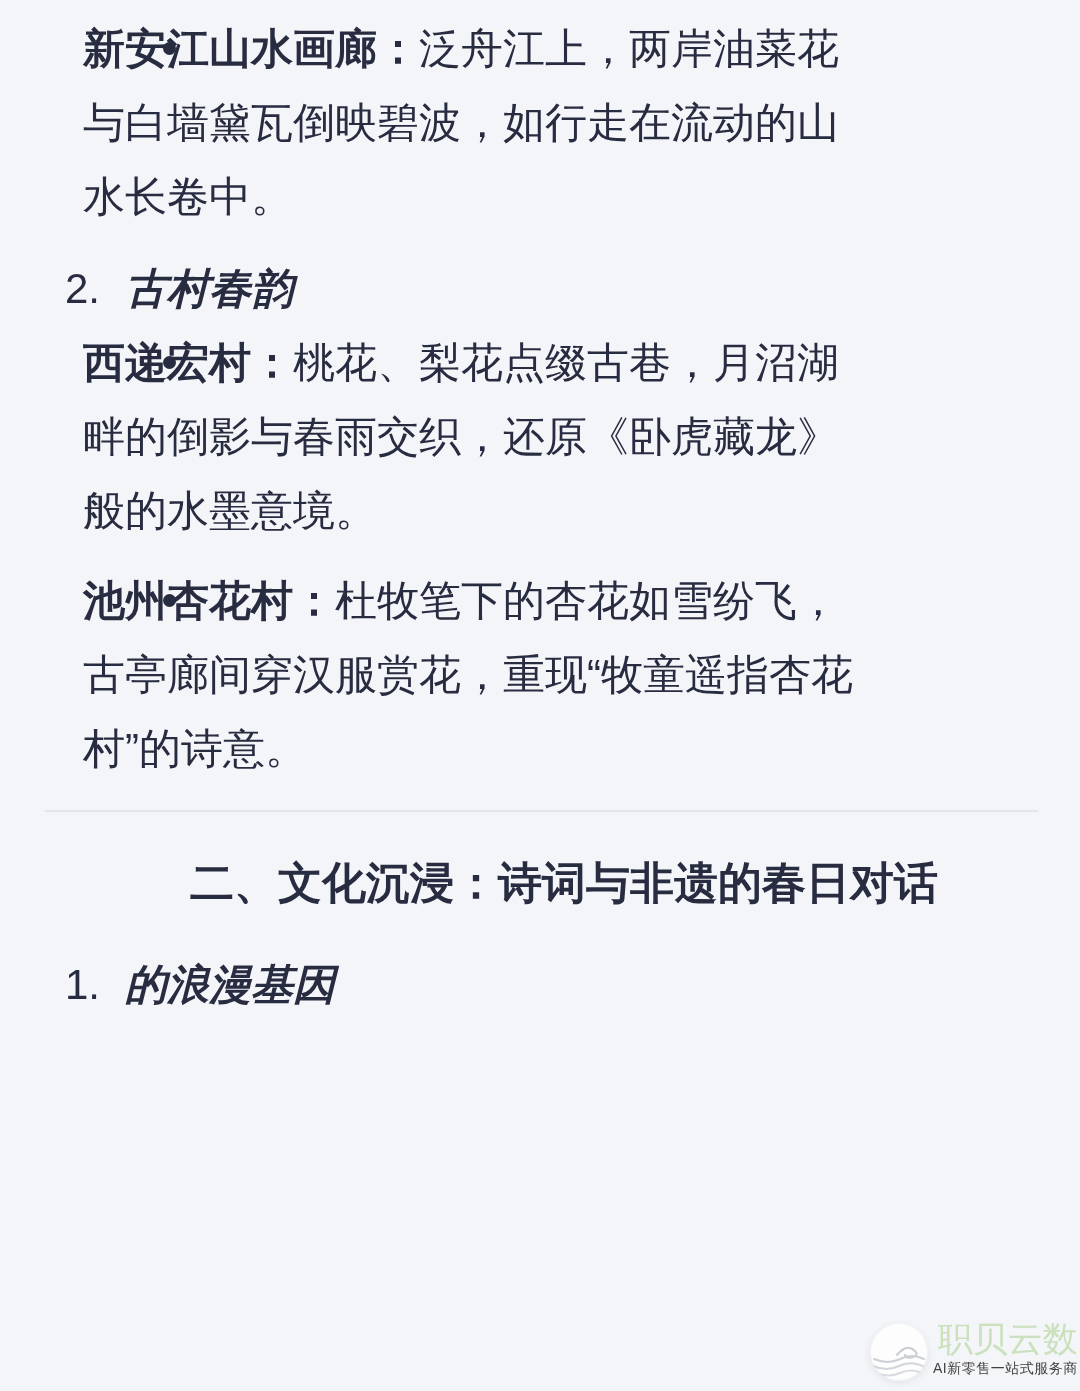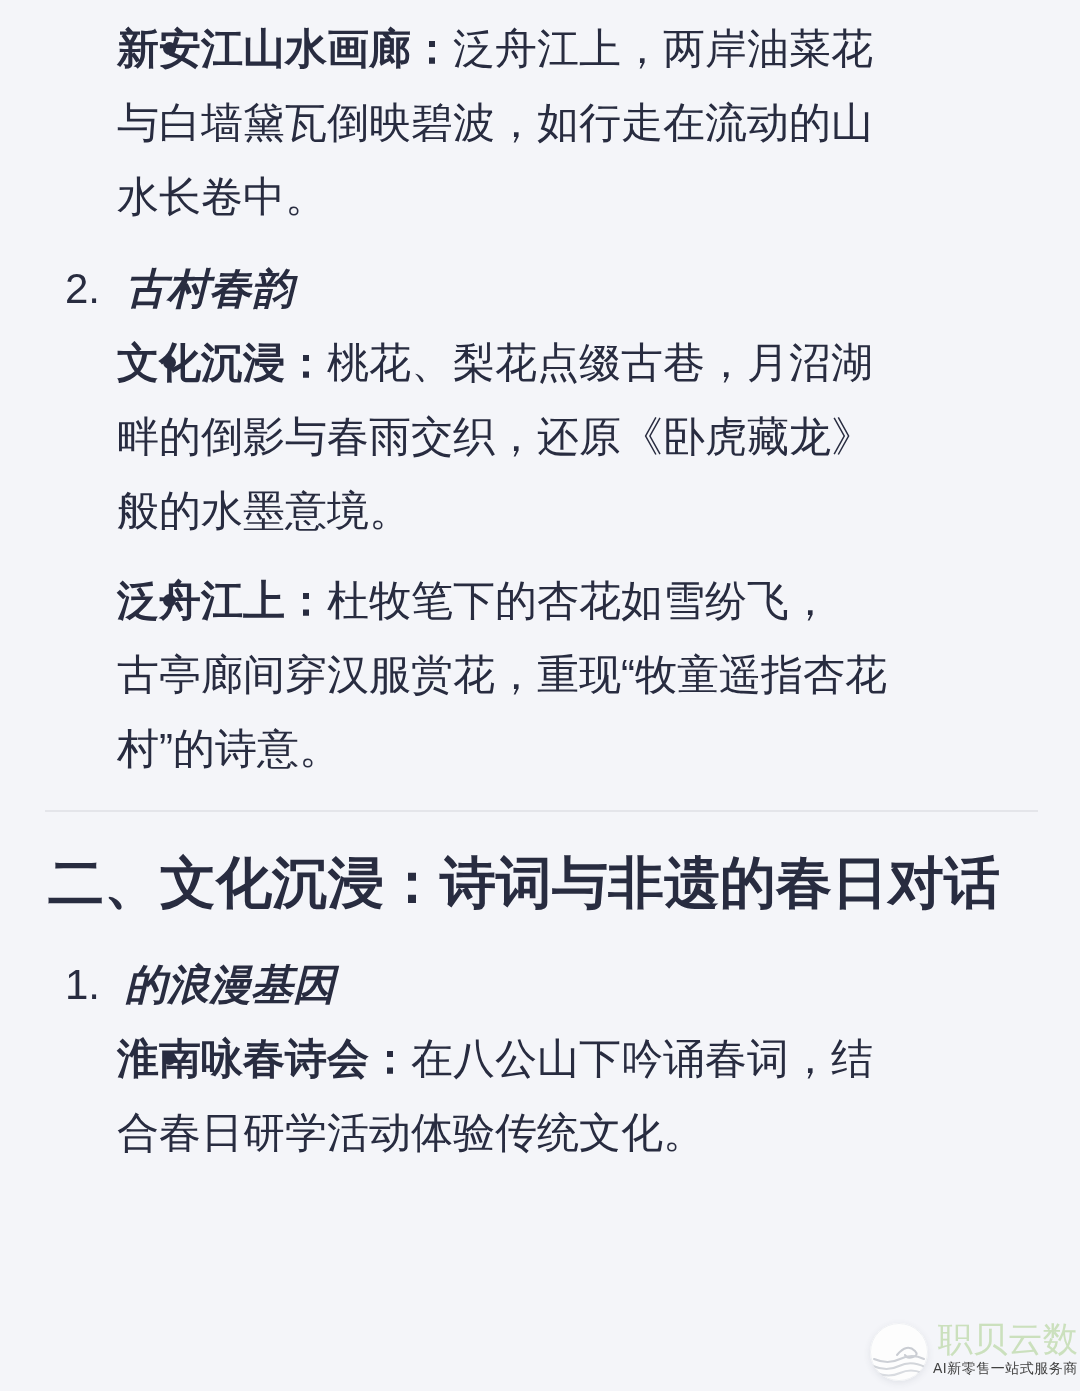--- a/index.html
+++ b/index.html
@@ -11,21 +11,21 @@
     background: #f4f5f9;
     color: #282c40;
     font-family: "Liberation Sans", "DejaVu Sans", sans-serif;
     font-size: 42px;
     line-height: 74px;
     overflow: hidden;
     padding-top: 12px;
   }
   
   ul.blist { list-style: none; margin: 0; padding: 0; }
-  li.bullet-item { position: relative; padding-left: 117px; }
+  li.bullet-item { position: relative; padding-left: 83px; }
   li.bullet-item + li.bullet-item { margin-top: 16px; }
   .dot {
     position: absolute;
     left: 163px; top: 30px;
     width: 13px; height: 13px;
     border-radius: 50%;
     background: #282c40;
   }
   .btext { margin: 0; white-space: pre; }
   .blabel { font-weight: 700; }
@@ -37,24 +37,25 @@
   .ul-2 { margin-top: 22px; }
   .divider {
     border: none;
     height: 2px;
     background: #e4e5ea;
     margin: 24px 42px 34px 45px;
   }
   .heading2 {
     margin: 0;
     padding-left: 48px;
-    font-size: 56px;
+    font-size: 44px;
     font-weight: 700;
     line-height: 74px;
     white-space: pre;
+    text-align: center;
   }
   .olitem-2 { margin-top: 28px; }
   .ul-3 { margin-top: 22px; }
   
   .watermark {
     position: absolute;
     left: 870px; top: 1320px;
     display: flex;
     align-items: flex-start;
   }
@@ -100,47 +101,42 @@
   </ul>
 
   <div class="olitem olitem-1">
     <span class="num">2.</span>
     <span class="otitle">古村春韵</span>
   </div>
 
   <ul class="blist ul-2">
     <li class="bullet-item">
       <span class="dot"></span>
-      <p class="btext"><span class="blabel">文化沉浸：</span><span>桃花、梨花点缀古巷，月沼湖
+      <p class="btext"><span class="blabel">西递宏村：</span><span>桃花、梨花点缀古巷，月沼湖
 畔的倒影与春雨交织，还原《卧虎藏龙》
 般的水墨意境。</span></p>
     </li>
     <li class="bullet-item">
       <span class="dot"></span>
-      <p class="btext"><span class="blabel">泛舟江上：</span><span>杜牧笔下的杏花如雪纷飞，
+      <p class="btext"><span class="blabel">池州杏花村：</span><span>杜牧笔下的杏花如雪纷飞，
 古亭廊间穿汉服赏花，重现“牧童遥指杏花
 村”的诗意。</span></p>
     </li>
   </ul>
 
   <hr class="divider">
 
   <h2 class="heading2">二、文化沉浸：诗词与非遗的春日对话</h2>
 
   <div class="olitem olitem-2">
     <span class="num">1.</span>
     <span class="otitle">的浪漫基因</span>
   </div>
 
   <ul class="blist ul-3">
-    <li class="bullet-item">
-      <span class="dot"></span>
-      <p class="btext"><span class="blabel">淮南咏春诗会：</span><span>在八公山下吟诵春词，结
-合春日研学活动体验传统文化。</span></p>
-    </li>
   </ul>
 
   <div class="watermark">
     <div class="wm-logo">
       <svg width="58" height="58" viewBox="0 0 58 58" xmlns="http://www.w3.org/2000/svg">
         <circle cx="29" cy="29" r="28.5" fill="#fdfdfd" stroke="#eef0f3" stroke-width="1"></circle>
         <path d="M27 32 q10 -12 18 -4 q4 4 -2 6 q-6 2 -8 -2" fill="none" stroke="#c9ccd2" stroke-width="2" stroke-linecap="round"></path>
         <path d="M4 36 q14 6 26 0 q12 -6 24 0" fill="none" stroke="#cdd0d6" stroke-width="2" stroke-linecap="round"></path>
         <path d="M3 43 q14 6 26 0 q12 -6 26 1" fill="none" stroke="#d2d5da" stroke-width="2" stroke-linecap="round"></path>
         <path d="M6 50 q13 5 24 0 q11 -5 22 0" fill="none" stroke="#d8dbe0" stroke-width="2" stroke-linecap="round"></path>

